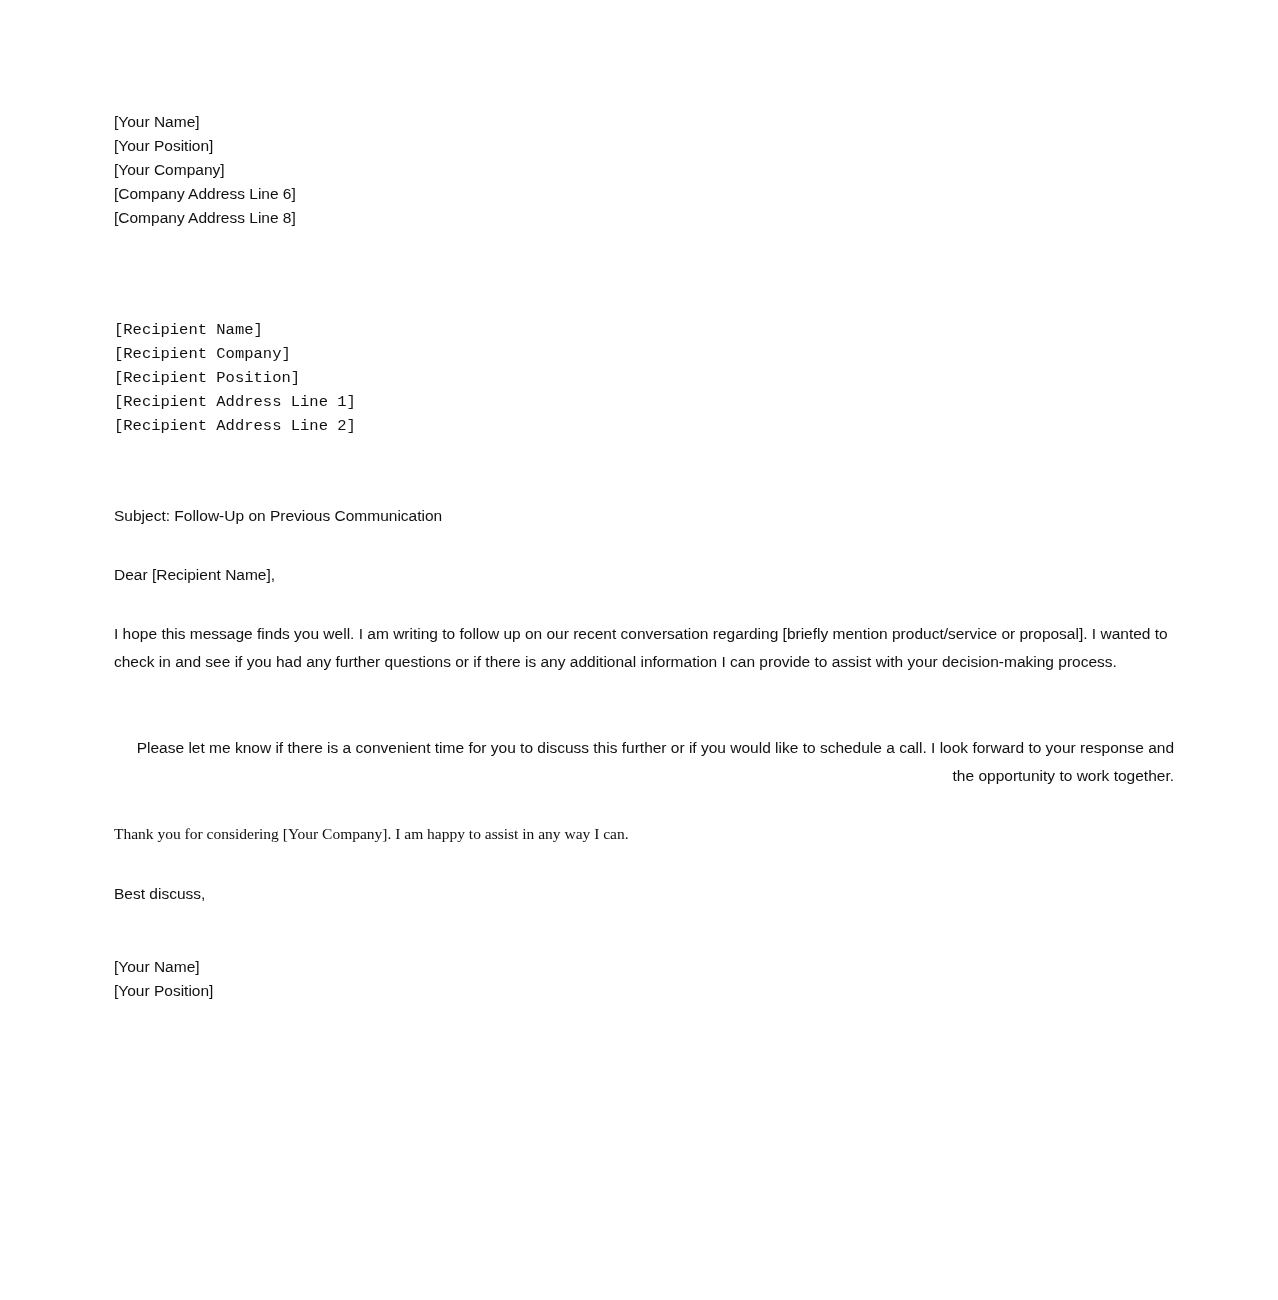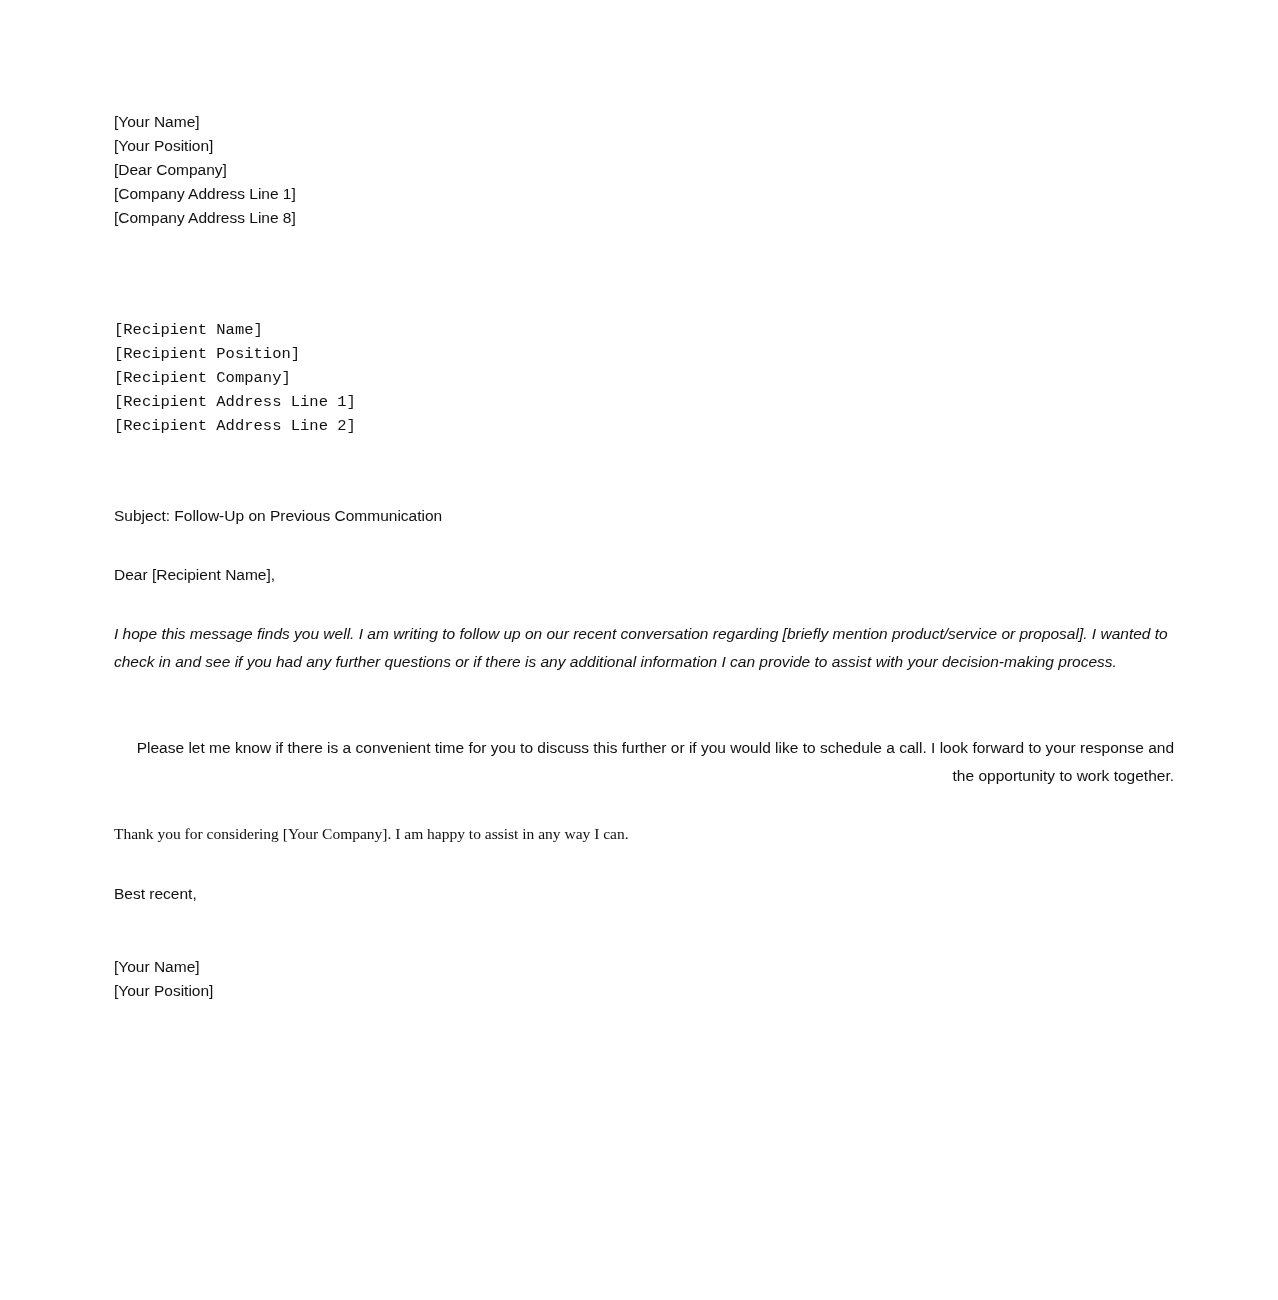--- a/index.html
+++ b/index.html
@@ -14,56 +14,56 @@
   .para { line-height: 27.5px; margin: 0; }
 </style>
 </head>
 <body>
 
 <div class="page">
 
   <div class="block" style="top:84px;">
     <span class="line">[Your Name]</span>
     <span class="line">[Your Position]</span>
-    <span class="line">[Dear Company]</span>
-    <span class="line">[Company Address Line 1]</span>
+    <span class="line">[Your Company]</span>
+    <span class="line">[Company Address Line 6]</span>
     <span class="line">[Company Address Line 8]</span>
   </div>
 
 
   <div class="block" style="top:292px;font-family:Liberation Mono, monospace;">
     <span class="line">[Recipient Name]</span>
+    <span class="line">[Recipient Company]</span>
     <span class="line">[Recipient Position]</span>
-    <span class="line">[Recipient Company]</span>
     <span class="line">[Recipient Address Line 1]</span>
     <span class="line">[Recipient Address Line 2]</span>
   </div>
 
   <div class="block" style="top:478px;">
     <span class="line">Subject: Follow-Up on Previous Communication</span>
   </div>
 
   <div class="block" style="top:537px;">
     <span class="line">Dear [Recipient Name],</span>
   </div>
 
-  <div class="block" style="top:594px;font-style:italic;">
+  <div class="block" style="top:594px;">
     <p class="para">I hope this message finds you well. I am writing to follow up on our recent conversation regarding [briefly mention product/service or proposal]. I wanted to check in and see if you had any further questions or if there is any additional information I can provide to assist with your decision-making process.</p>
   </div>
 
   <div class="block" style="top:708px;text-align:right;">
     <p class="para">Please let me know if there is a convenient time for you to discuss this further or if you would like to schedule a call. I look forward to your response and the opportunity to work together.</p>
   </div>
 
   <div class="block" style="top:794px;font-family:Liberation Serif, serif;">
     <p class="para">Thank you for considering [Your Company]. I am happy to assist in any way I can.</p>
   </div>
 
   <div class="block" style="top:856px;">
-    <span class="line">Best recent,</span>
+    <span class="line">Best discuss,</span>
   </div>
 
   <div class="block" style="top:929px;">
     <span class="line">[Your Name]</span>
     <span class="line">[Your Position]</span>
   </div>
 
 </div>
 
 </body></html>

